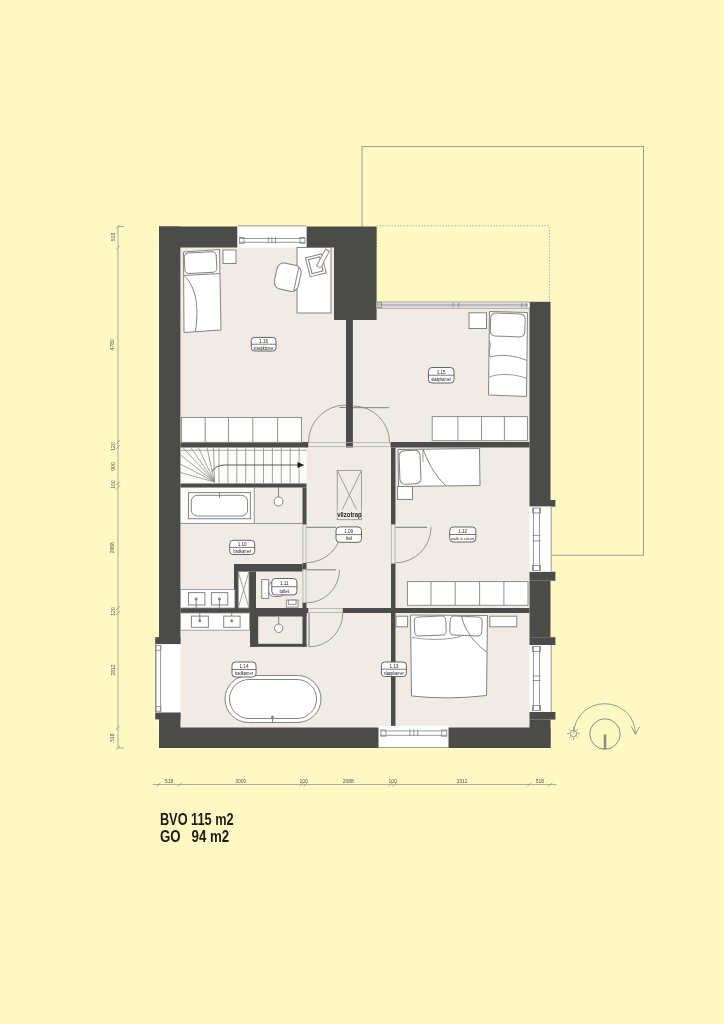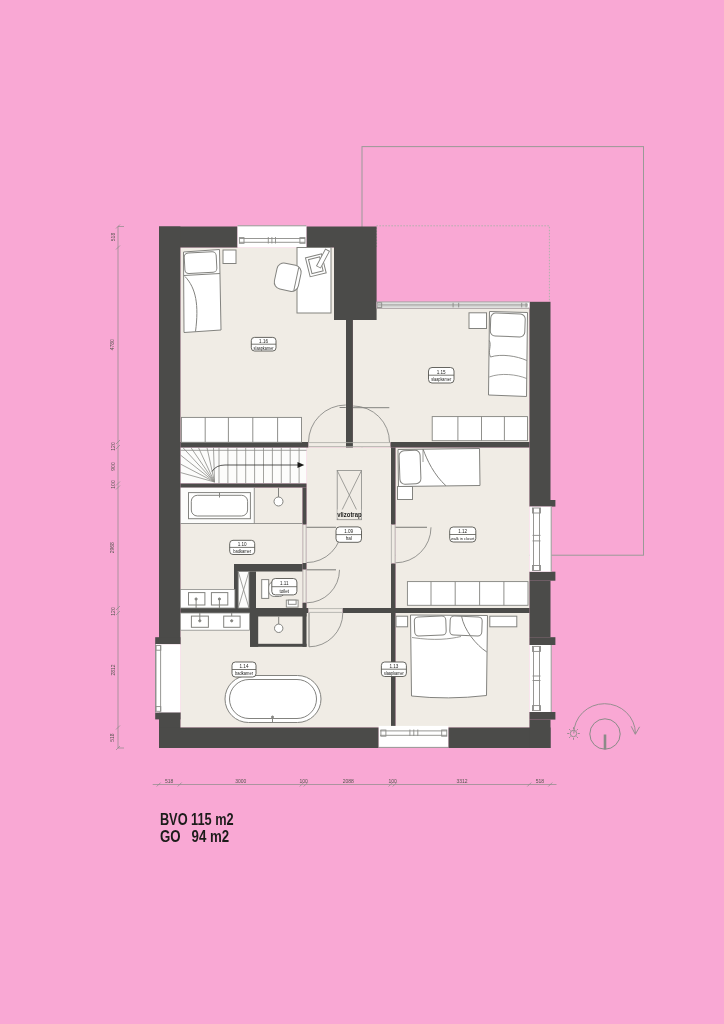--- a/index.html
+++ b/index.html
@@ -1,16 +1,16 @@
 <!DOCTYPE html>
 <html><head>
 <meta charset="utf-8">
 <style>
   html,body{margin:0;padding:0;background:#ffffff;}
-  #page{width:724px;height:1024px;position:relative;background:#f9a8d4;font-family:"Liberation Sans",sans-serif;}
+  #page{width:724px;height:1024px;position:relative;background:#fef9c3;font-family:"Liberation Sans",sans-serif;}
   svg{position:absolute;top:0;left:0;}
   text{font-family:"Liberation Sans",sans-serif;}
 </style>
 </head>
 <body>
 <div id="page">
 <svg width="724" height="1024" viewBox="0 0 724 1024">
 
 <rect x="362" y="146.6" width="281.5" height="408.6" fill="none" stroke="#9a9a97" stroke-width="1"></rect>
 

